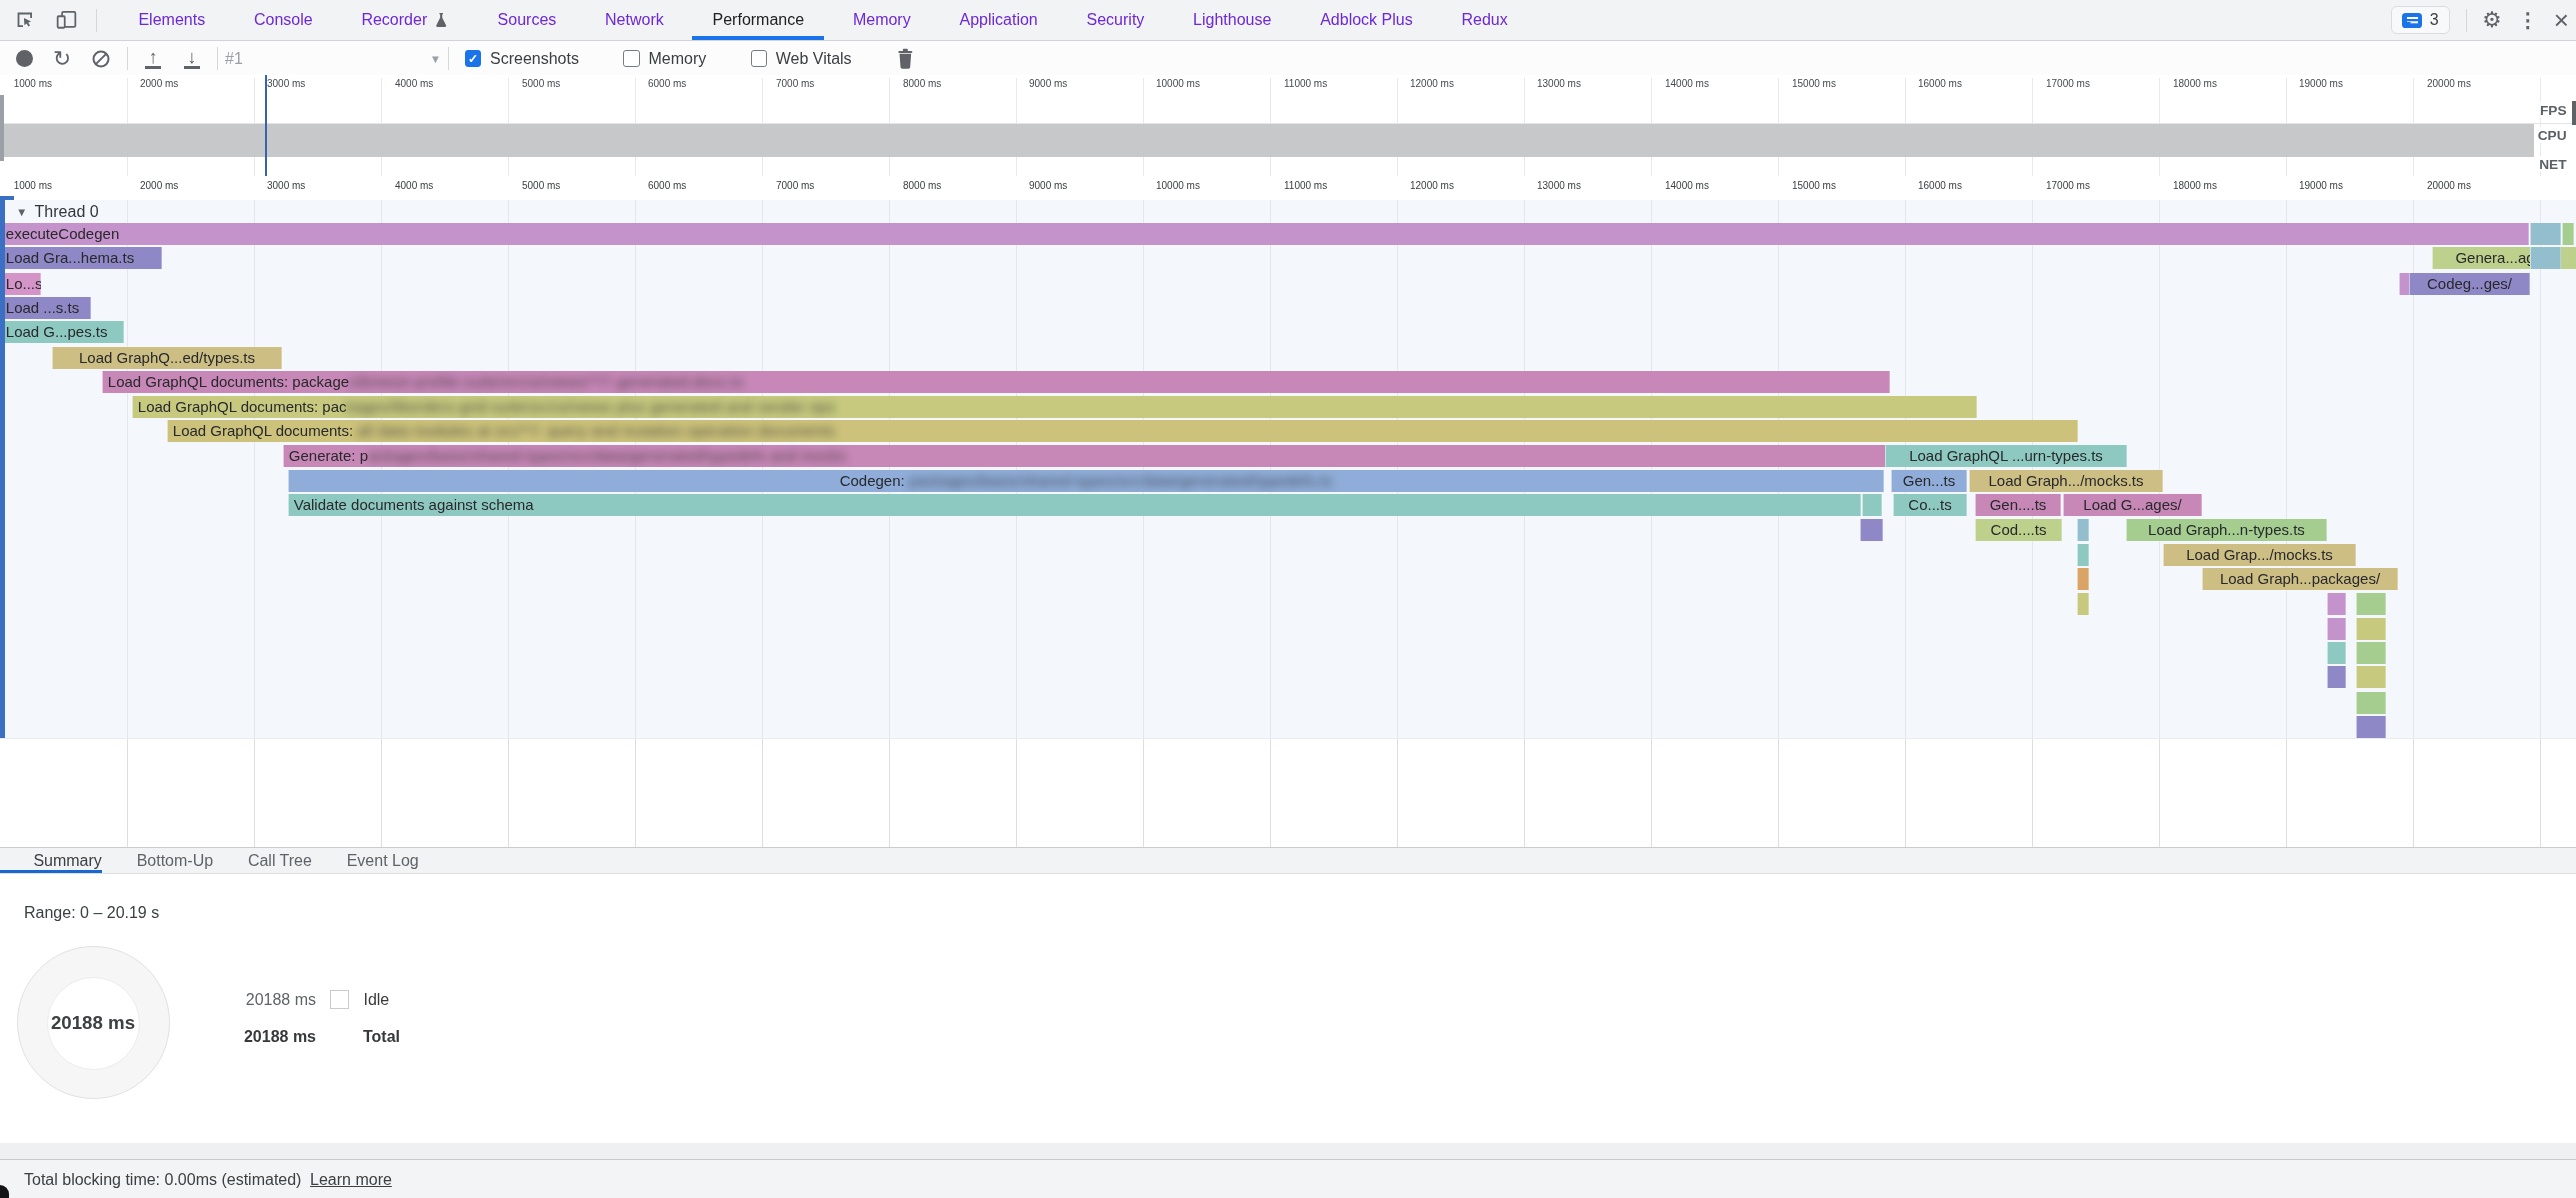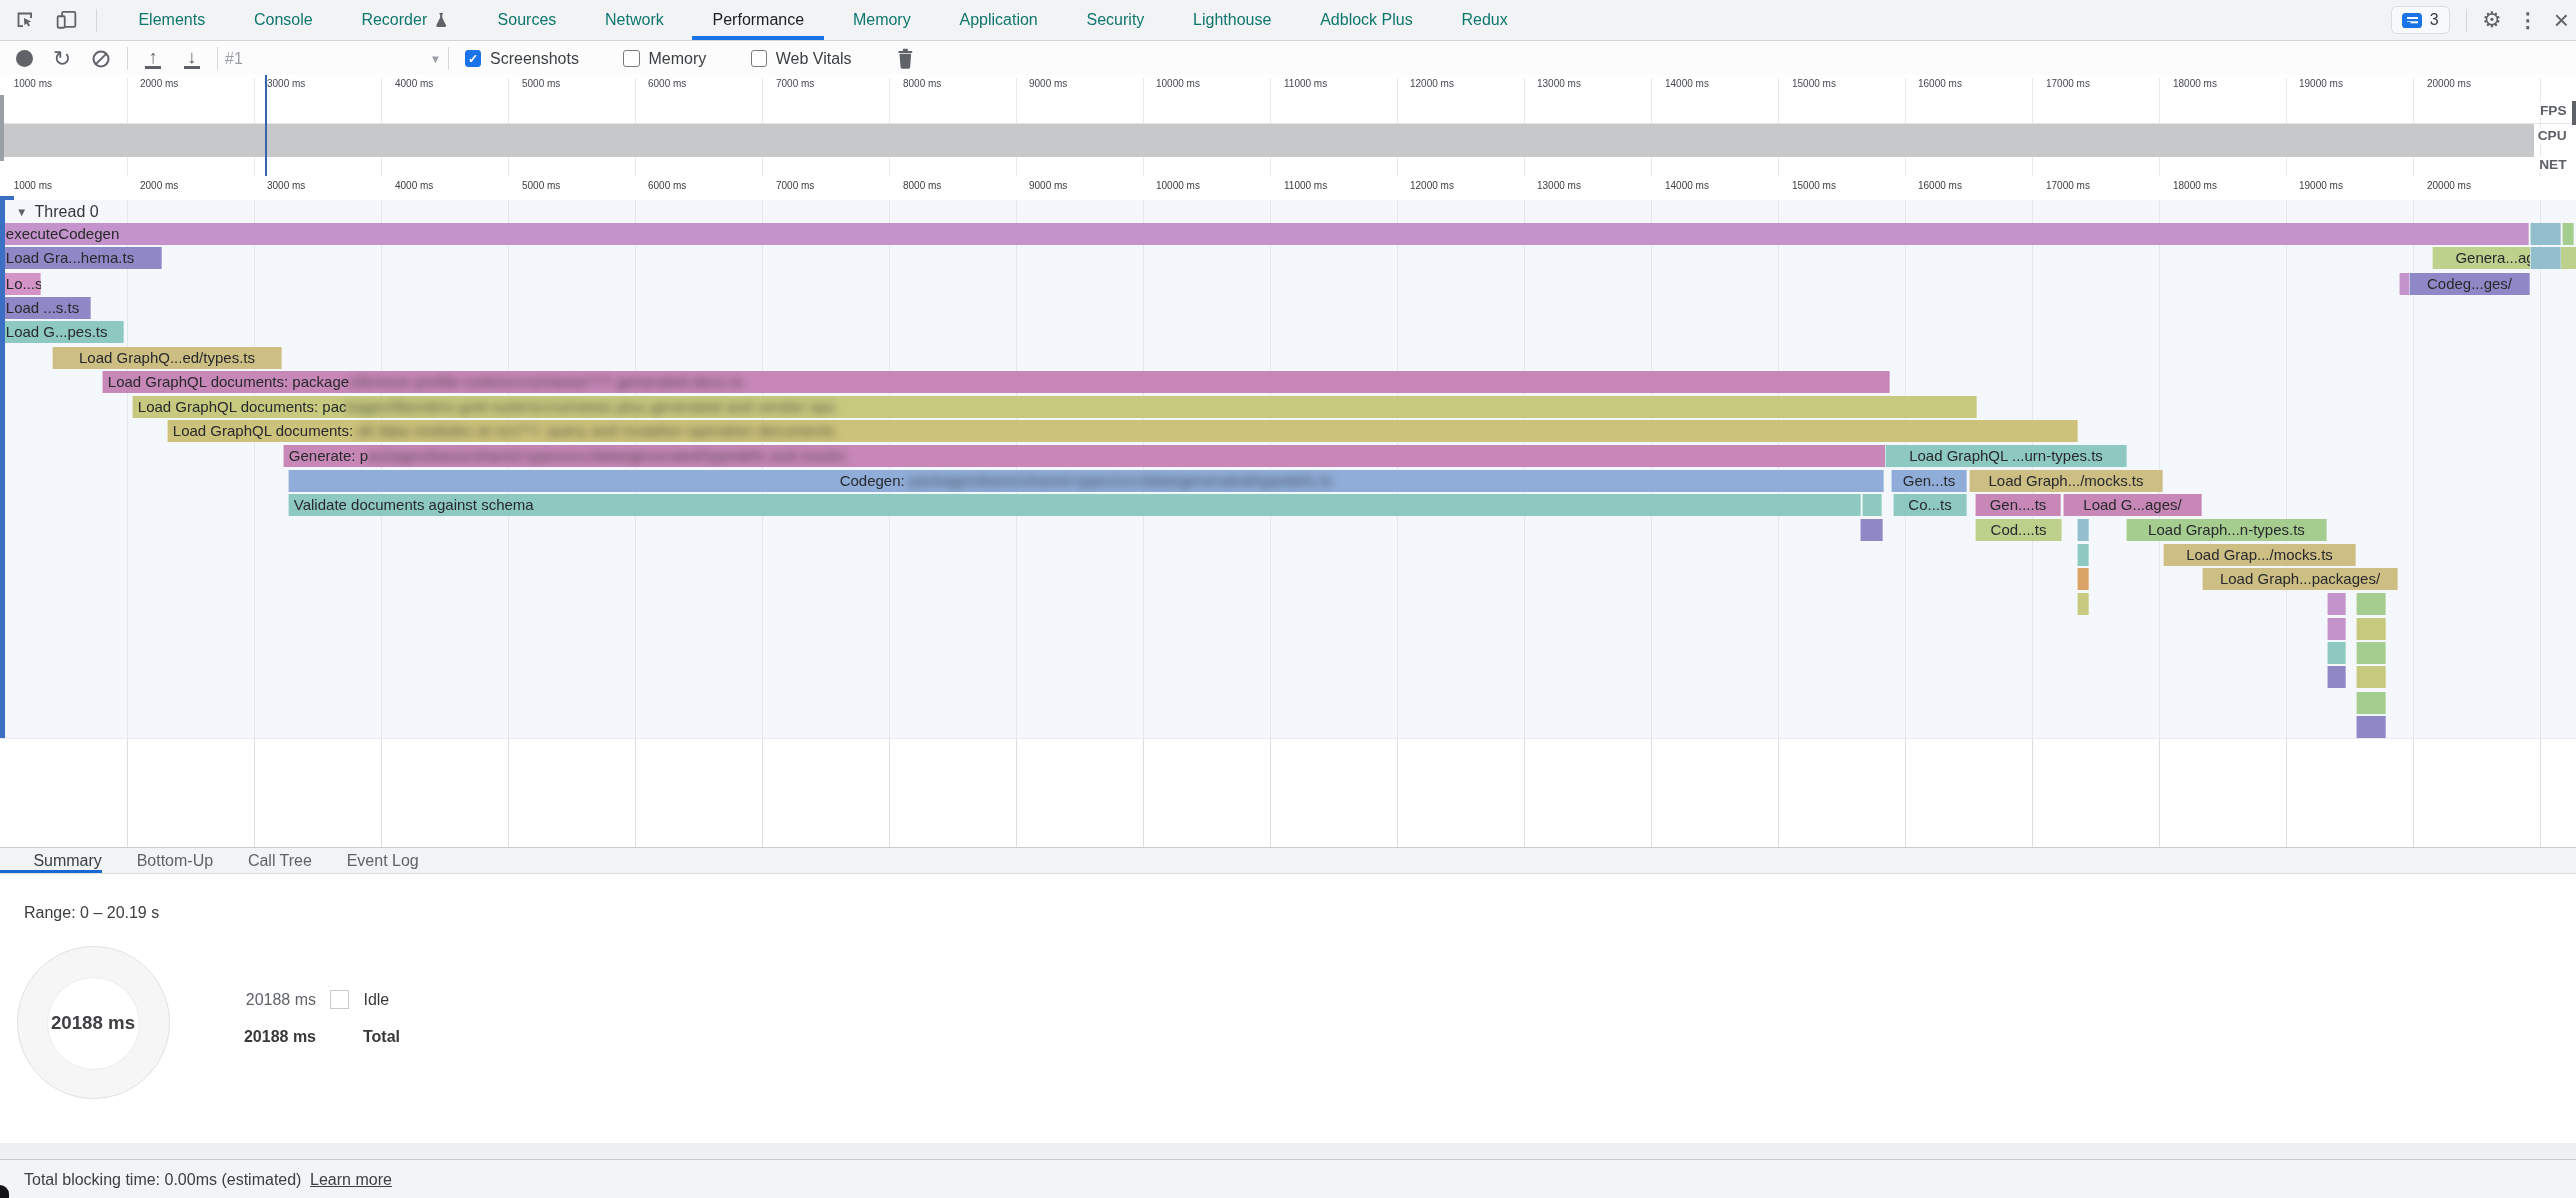--- a/index.html
+++ b/index.html
@@ -5,21 +5,21 @@
   html,body{margin:0;padding:0;background:#fff;}
   body{font-family:"Liberation Sans", sans-serif; -webkit-font-smoothing:antialiased;}
   #app{position:relative;width:2576px;height:1199px;overflow:hidden;background:#fff;}
   .abs{position:absolute;}
 
   
   #tabbar{left:0;top:0;width:2576px;height:40px;background:#f1f3f4;border-bottom:0.7px solid #d0d3d7;display:flex;align-items:center;}
   .tb-icons{display:flex;align-items:center;gap:18.7px;padding:0 17px 0 14.4px;}
   .vdiv{width:0.7px;height:23px;background:#d5d7d9;}
   .tabs{display:flex;align-items:stretch;height:40px;}
-  .tab{display:flex;align-items:center;gap:7.2px;padding:0 24.4px;font-size:16px;color:#0f766e;position:relative;cursor:default;white-space:nowrap;}
+  .tab{display:flex;align-items:center;gap:7.2px;padding:0 24.4px;font-size:16px;color:#6d28d9;position:relative;cursor:default;white-space:nowrap;}
   .tab.active{color:#202124;}
   .tab.active::after{content:"";position:absolute;left:4.3px;right:4.3px;bottom:0;height:3.6px;background:#1a73e8;}
   #tab-right{position:absolute;right:7.2px;top:0;height:40px;display:flex;align-items:center;gap:16px;}
   .badge-btn{display:flex;align-items:center;gap:7.2px;border:0.7px solid #dadce0;border-radius:5.8px;background:#f8f9fa;padding:4.3px 10px;}
   .chat{width:20px;height:15px;background:#1a73e8;border-radius:3.6px;position:relative;}
   .chat::after{content:"";position:absolute;left:3.6px;bottom:-4.3px;border:5px solid transparent;border-top-color:#1a73e8;border-left-width:2.2px;border-right-width:3.6px;}
   .chat::before{content:"";position:absolute;left:4.3px;top:4.3px;width:11.5px;height:2.2px;background:#fff;box-shadow:0 4.3px 0 #fff;}
   .ticon{color:#5f6368;}
 
   

